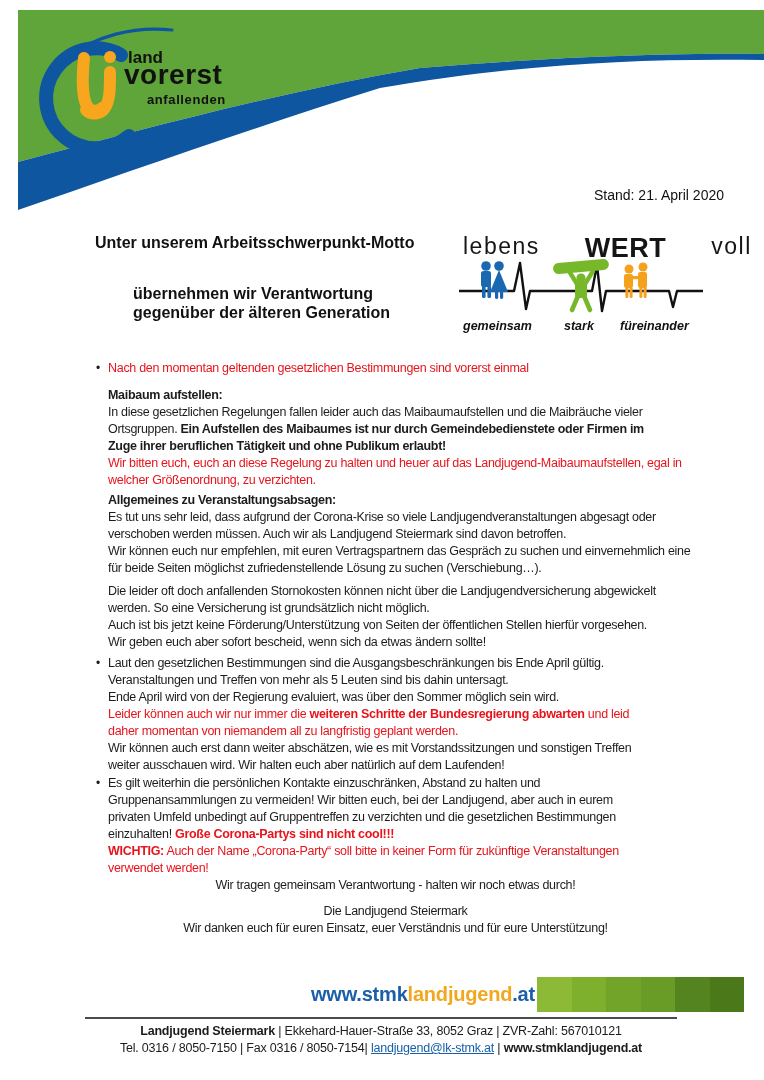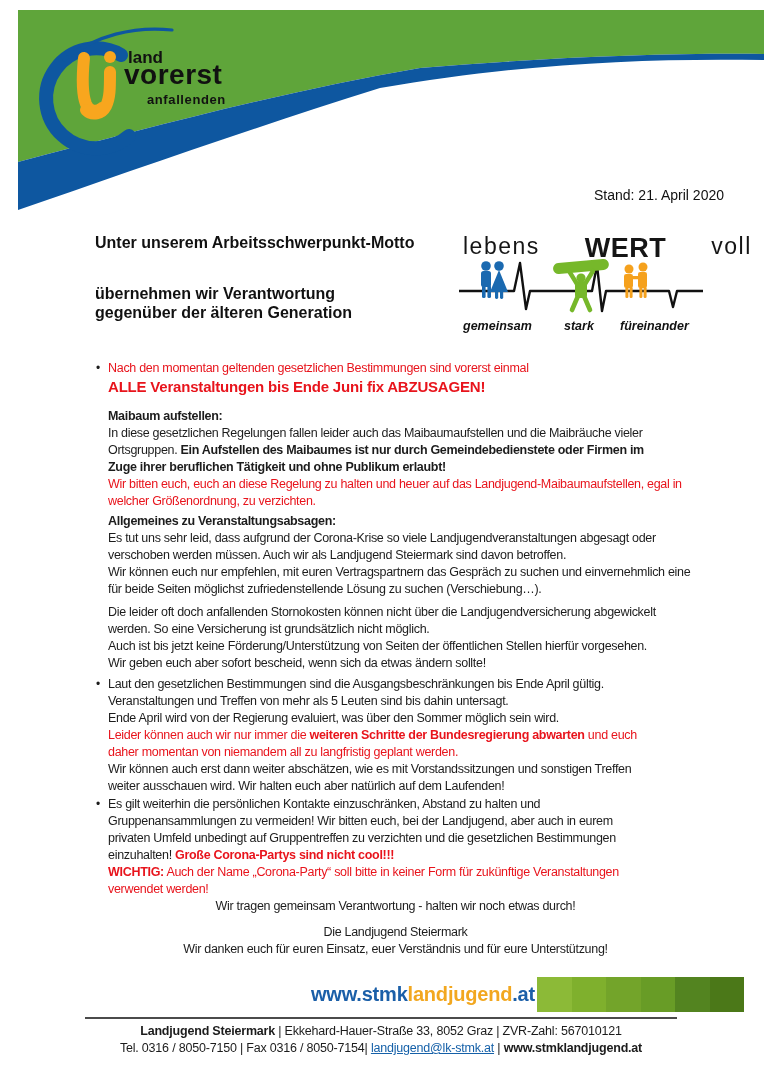--- a/index.html
+++ b/index.html
@@ -20,21 +20,21 @@
   .lg-word{position:absolute;color:#111;white-space:nowrap;}
   .lg-land{left:128px;top:48px;font-size:17px;font-weight:700;}
   .lg-jugend{left:124px;top:59px;font-size:28px;font-weight:700;letter-spacing:.5px;}
   .lg-steier{left:147px;top:92px;font-size:13px;font-weight:700;letter-spacing:.6px;}
   .title{position:absolute;top:108px;right:24px;text-align:right;
     font-size:31px;line-height:35px;font-weight:700;letter-spacing:-.5px;color:#0d0d0d;}
   .stand{position:absolute;top:187px;right:40px;font-size:14px;color:#111;}
   
   .motto{position:absolute;left:95px;font-weight:700;font-size:16px;line-height:19px;color:#111;}
   .motto-1{top:233px;}
-  .motto-2{top:284px;}
+  .motto-2{top:284px;margin-left:38px;}
   
   .wv{position:absolute;left:457px;top:233px;width:250px;height:102px;}
   .wv-words{position:absolute;left:6px;top:0;display:flex;align-items:flex-start;white-space:nowrap;color:#151515;gap:42px;}
   .wv-w1,.wv-w3{font-size:23px;letter-spacing:1.5px;font-weight:400;}
   .wv-w2{font-size:27px;font-weight:800;letter-spacing:.5px;margin:0 3px;}
   .wv-label{position:absolute;font-size:12.5px;font-style:italic;font-weight:600;color:#111;top:86px;white-space:nowrap;}
   .wv-l1{left:6px;} .wv-l2{left:107px;} .wv-l3{left:163px;}
   
   #doc-body{position:absolute;left:95px;top:360px;width:614px;
     font-size:12.5px;line-height:17px;letter-spacing:-.3px;}
@@ -128,21 +128,20 @@
     </svg>
     <span class="wv-label wv-l1">gemeinsam</span>
     <span class="wv-label wv-l2">stark</span>
     <span class="wv-label wv-l3">füreinander</span>
   </div>
 
   <div id="doc-body">
       <div class="blk bullet">
         <span class="marker">•</span>
         <div class="line"><span class="sr">Nach den momentan geltenden gesetzlichen Bestimmungen sind vorerst einmal</span></div>
-        <div class="line tall"><span class="srbig">ALLE Veranstaltungen bis Ende Juni fix ABZUSAGEN!</span></div>
       </div>
       <div style="height: 10px;"></div>
       <div class="blk plain">
         <div class="line"><span class="sb">Maibaum aufstellen:</span></div>
         <div class="line"><span class="sp">In diese gesetzlichen Regelungen fallen leider auch das Maibaumaufstellen und die Maibräuche vieler</span></div>
         <div class="line"><span class="sp">Ortsgruppen. </span><span class="sb">Ein Aufstellen des Maibaumes ist nur durch Gemeindebedienstete oder Firmen im</span></div>
         <div class="line"><span class="sb">Zuge ihrer beruflichen Tätigkeit und ohne Publikum erlaubt!</span></div>
         <div class="line"><span class="sr">Wir bitten euch, euch an diese Regelung zu halten und heuer auf das Landjugend-Maibaumaufstellen, egal in</span></div>
         <div class="line"><span class="sr">welcher Größenordnung, zu verzichten.</span></div>
       </div>
@@ -160,21 +159,21 @@
         <div class="line"><span class="sp">werden. So eine Versicherung ist grundsätzlich nicht möglich.</span></div>
         <div class="line"><span class="sp">Auch ist bis jetzt keine Förderung/Unterstützung von Seiten der öffentlichen Stellen hierfür vorgesehen.</span></div>
         <div class="line"><span class="sp">Wir geben euch aber sofort bescheid, wenn sich da etwas ändern sollte!</span></div>
       </div>
       <div style="height: 4px;"></div>
       <div class="blk bullet">
         <span class="marker">•</span>
         <div class="line"><span class="sp">Laut den gesetzlichen Bestimmungen sind die Ausgangsbeschränkungen bis Ende April gültig.</span></div>
         <div class="line"><span class="sp">Veranstaltungen und Treffen von mehr als 5 Leuten sind bis dahin untersagt.</span></div>
         <div class="line"><span class="sp">Ende April wird von der Regierung evaluiert, was über den Sommer möglich sein wird.</span></div>
-        <div class="line"><span class="sr">Leider können auch wir nur immer die </span><span class="srb">weiteren Schritte der Bundesregierung abwarten</span><span class="sr"> und euch</span></div>
+        <div class="line"><span class="sr">Leider können auch wir nur immer die </span><span class="srb">weiteren Schritte der Bundesregierung abwarten</span><span class="sr"> und leid</span></div>
         <div class="line"><span class="sr">daher momentan von niemandem all zu langfristig geplant werden.</span></div>
         <div class="line"><span class="sp">Wir können auch erst dann weiter abschätzen, wie es mit Vorstandssitzungen und sonstigen Treffen</span></div>
         <div class="line"><span class="sp">weiter ausschauen wird. Wir halten euch aber natürlich auf dem Laufenden!</span></div>
       </div>
       <div style="height: 1px;"></div>
       <div class="blk bullet">
         <span class="marker">•</span>
         <div class="line"><span class="sp">Es gilt weiterhin die persönlichen Kontakte einzuschränken, Abstand zu halten und</span></div>
         <div class="line"><span class="sp">Gruppenansammlungen zu vermeiden! Wir bitten euch, bei der Landjugend, aber auch in eurem</span></div>
         <div class="line"><span class="sp">privaten Umfeld unbedingt auf Gruppentreffen zu verzichten und die gesetzlichen Bestimmungen</span></div>

